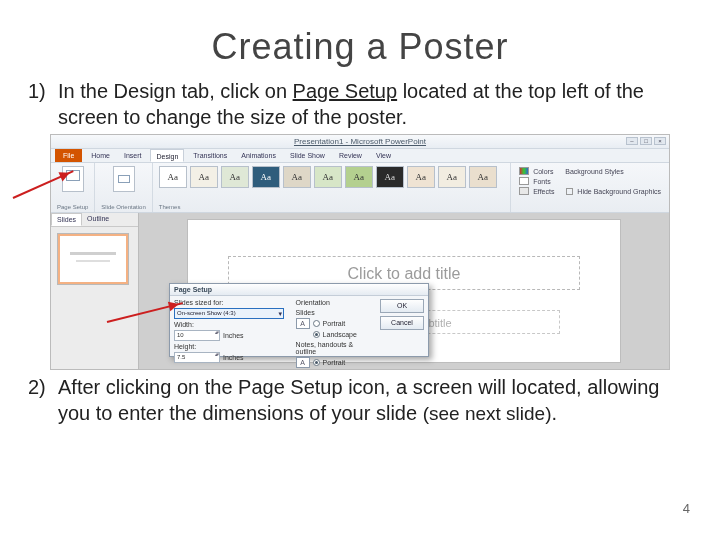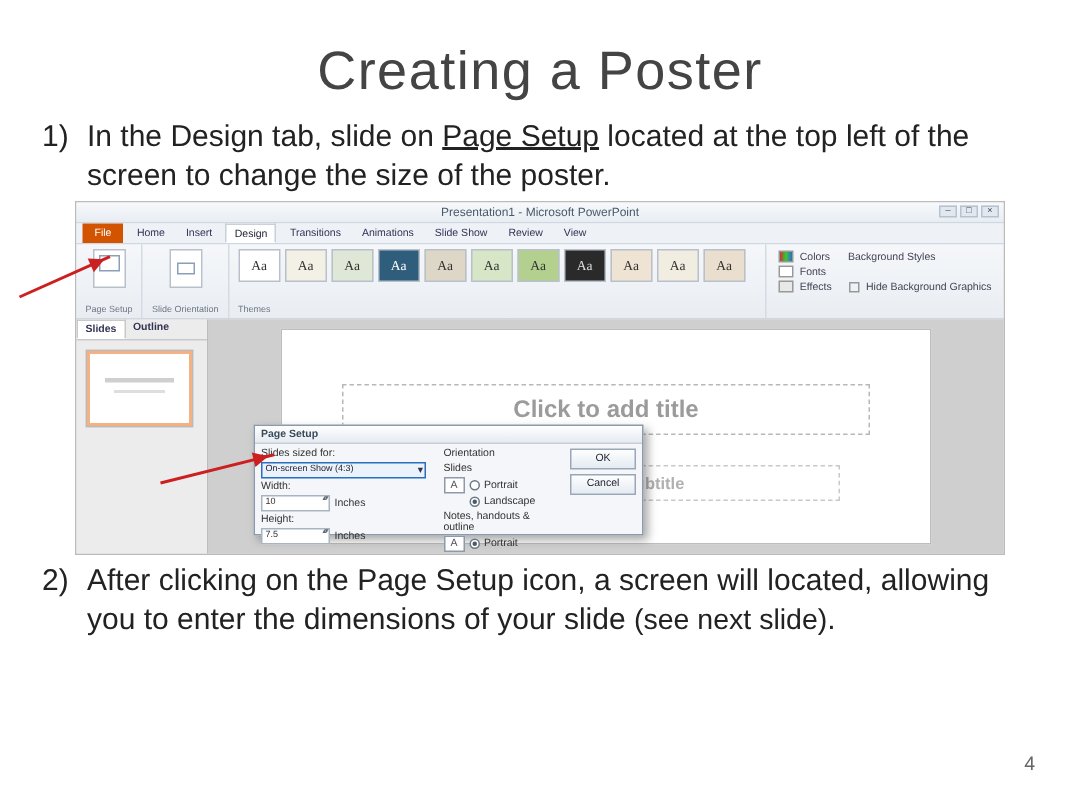--- a/index.html
+++ b/index.html
@@ -7,21 +7,21 @@
   .slide { position:relative; width:720px; height:540px; padding:10px 28px 0 28px; }
   .title { text-align:center; font-size:36px; letter-spacing:1px; color:#444; font-weight:400; margin-top:16px; }
   .subtitle { text-align:center; font-size:15px; color:#555; margin-top:2px; font-weight:600; }
   .step { display:flex; margin-top:10px; font-size:20px; color:#222; line-height:1.3; }
   .step .num { width:30px; flex:none; }
   .step .body { flex:1; }
   .underline { text-decoration:underline; }
   .small-note { font-size:19px; }
   .figure { position:relative; margin:4px auto 4px auto; width:620px; height:236px; border:1px solid #bbb; background:#fff; box-shadow:0 0 0 1px #eee inset; }
   
-  .pp-titlebar { position:absolute; top:0; left:0; right:0; height:14px; background:linear-gradient(#f7f9fb,#e8edf3); border-bottom:1px solid #cfd7e0; text-align:center; font-size:8px; color:#4a5a6a; line-height:14px; }
+  .pp-titlebar { position:absolute; top:0; left:0; right:0; height:14px; background:linear-gradient(#f7f9fb,#e8edf3); border-bottom:1px solid #cfd7e0; text-align:center; font-size:8px; color:#4a5a6a; line-height:14px;text-decoration:underline; }
   .pp-titlebar .wbtns { position:absolute; right:3px; top:2px; display:flex; gap:2px; }
   .wbtn { width:12px; height:8px; background:#e2e8ef; border:1px solid #b8c2ce; font-size:6px; line-height:6px; text-align:center; color:#445; }
   
   .pp-tabs { position:absolute; top:14px; left:0; right:0; height:14px; background:#eef2f6; display:flex; padding-left:4px; gap:4px; font-size:7px; color:#335; border-bottom:1px solid #cfd7e0; }
   .pp-tab { padding:1px 5px; line-height:12px; }
   .pp-tab.active { background:#fff; border:1px solid #c8d0da; border-bottom:1px solid #fff; color:#223; }
   .pp-filetab { background:#d35400; color:#fff; padding:1px 8px; line-height:12px; }
   
   .pp-ribbon { position:absolute; top:28px; left:0; right:0; height:50px; background:linear-gradient(#f5f7fa,#e9edf2); border-bottom:1px solid #cfd7e0; display:flex; }
   .rib-group { border-right:1px solid #d4dbe3; padding:3px 6px 2px 6px; display:flex; flex-direction:column; align-items:center; justify-content:center; }
@@ -29,21 +29,21 @@
   .pgsetup-ico { width:22px; height:26px; background:#fff; border:1px solid #b7c0cb; position:relative; }
   .pgsetup-ico::after{content:"";position:absolute;left:3px;top:3px;right:3px;bottom:10px;border:1px solid #8aa0b8;}
   .orient-ico { width:22px; height:26px; background:#fff; border:1px solid #b7c0cb; position:relative; display:flex;flex-direction:column;gap:2px;justify-content:center;align-items:center;}
   .orient-ico div{width:12px;height:8px;border:1px solid #8aa0b8;background:#fff;}
   .theme-strip { display:flex; gap:3px; align-items:center; }
   .theme { width:28px; height:22px; border:1px solid #b7c0cb; display:flex; align-items:center; justify-content:center; font-size:9px; font-family:Georgia,serif; color:#333; }
   .rib-right { margin-left:auto; display:flex; flex-direction:column; padding:4px 8px; font-size:7px; color:#445; gap:2px; }
   .rib-right .row{display:flex;align-items:center;gap:4px;}
   .swatch{width:10px;height:8px;border:1px solid #999;}
   
-  .pp-body { position:absolute; top:78px; left:0; right:0; bottom:0; background:#d0d0d0; display:flex;font-weight:bold; }
+  .pp-body { position:absolute; top:78px; left:0; right:0; bottom:0; background:#d0d0d0; display:flex; }
   .pp-sidepane { width:88px; background:#ececec; border-right:1px solid #bcbcbc; position:relative; }
   .pane-tabs { display:flex; font-size:7px; color:#335; border-bottom:1px solid #c9c9c9; }
   .pane-tabs div{padding:2px 5px;}
   .pane-tabs .act{background:#fff;border:1px solid #c9c9c9;border-bottom:1px solid #fff;}
   .thumb { margin:6px; width:72px; height:52px; background:#fff; border:1px solid #b9b9b9; box-shadow:0 0 0 2px #f4b183 inset; position:relative; }
   .thumb .tline{position:absolute;left:12px;right:12px;top:18px;height:3px;background:#cfcfcf;}
   .thumb .tline2{position:absolute;left:18px;right:18px;top:26px;height:2px;background:#dedede;}
   .pp-canvas { flex:1; background:#cfcfcf; position:relative; }
   .slide-area { position:absolute; left:48px; right:48px; top:6px; bottom:6px; background:#fff; border:1px solid #bdbdbd; }
   .ph-title { position:absolute; left:40px; right:40px; top:36px; height:34px; border:1px dashed #b8b8b8; text-align:center; line-height:34px; color:#9b9b9b; font-size:16px; }
@@ -71,21 +71,21 @@
 </style>
 </head>
 <body>
 
 <div class="slide">
   <h1 class="title">Creating a Poster</h1>
 
   <div class="step">
     <div class="num">1)</div>
     <div class="body">
-      <span>In the Design tab, slide on </span><span class="underline">Page Setup</span><span> located at the top left of the screen to change the size of the poster.</span>
+      <span>In the Design tab, click on </span><span class="underline">Page Setup</span><span> located at the top left of the screen to change the size of the poster.</span>
     </div>
   </div>
 
   <div class="figure">
     <div class="pp-titlebar">
       <span>Presentation1 - Microsoft PowerPoint</span>
       <div class="wbtns">
         <div class="wbtn">–</div>
         <div class="wbtn">□</div>
         <div class="wbtn">×</div>

